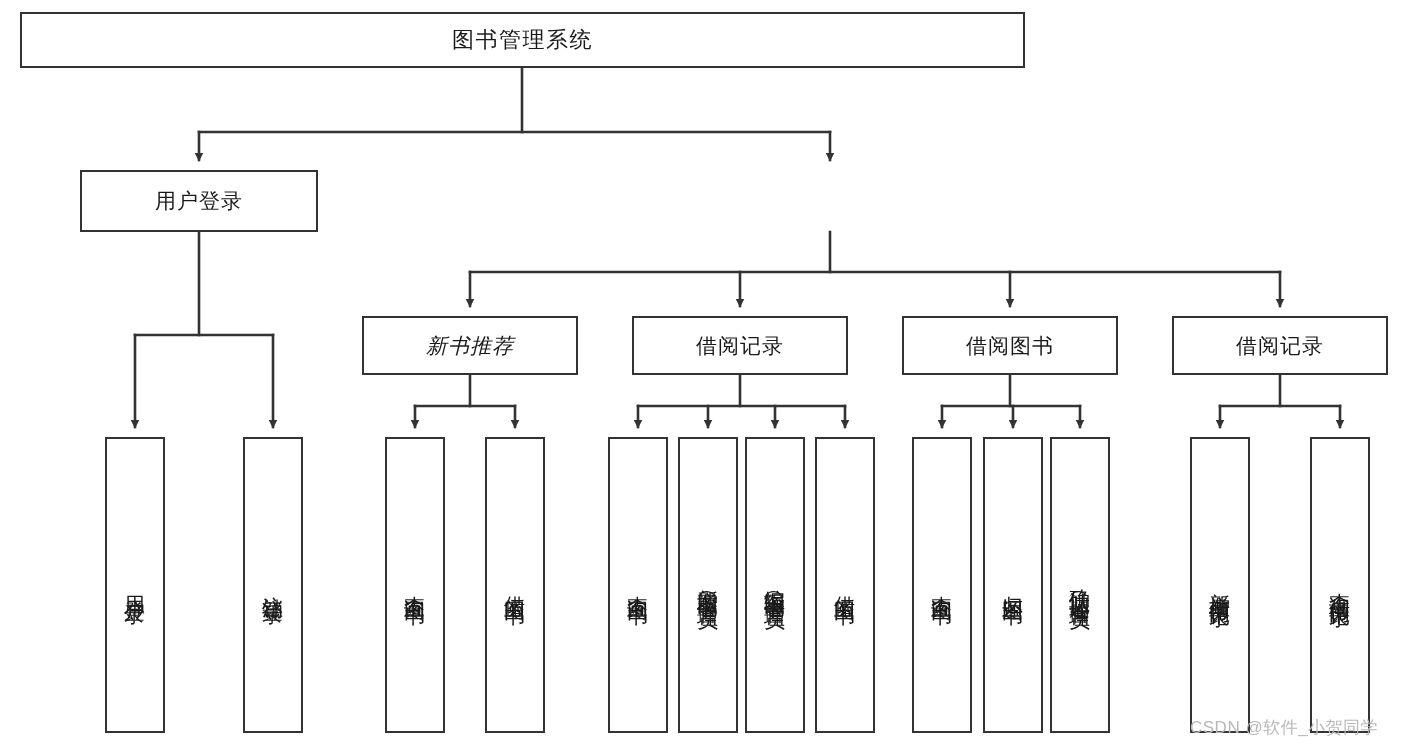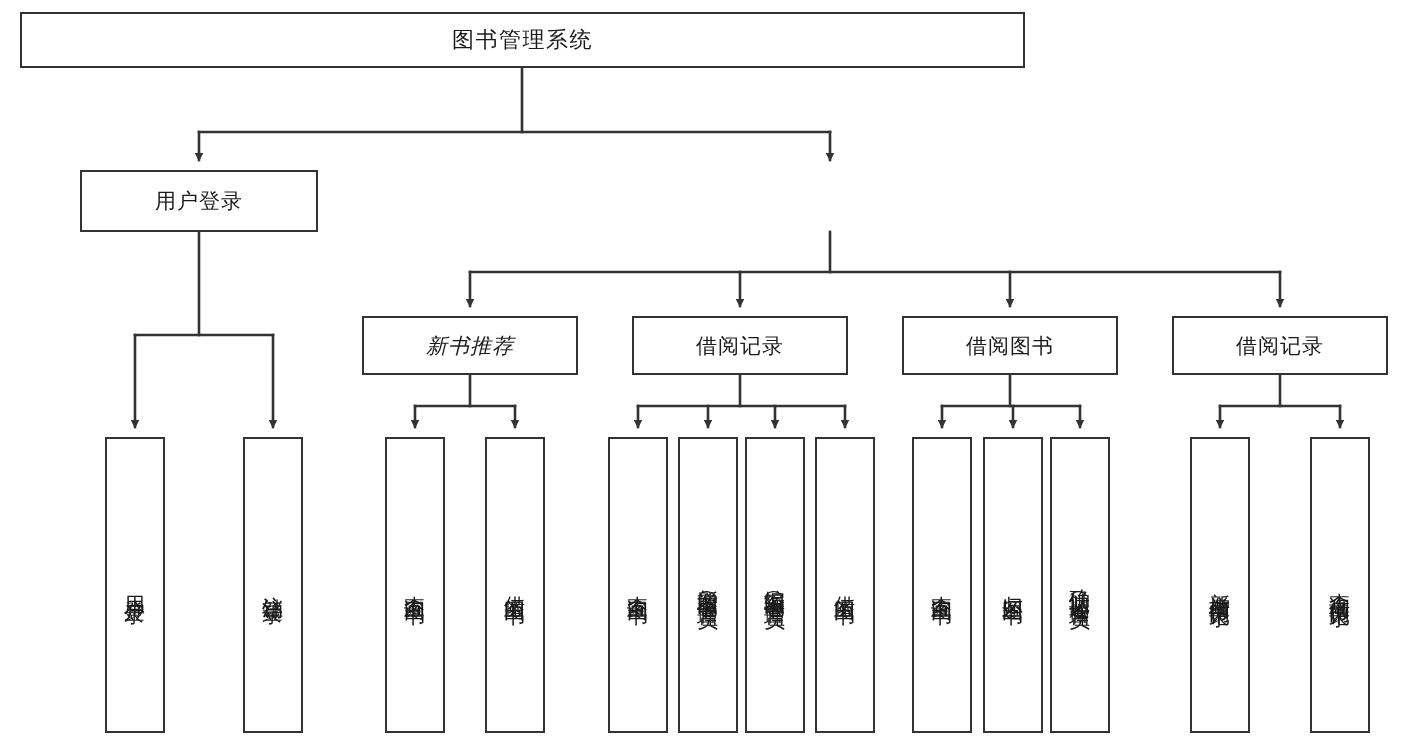--- a/index.html
+++ b/index.html
@@ -188,14 +188,15 @@
     <span class="node-label">确认归还（管理员）</span>
   </div>
 
   <div class="node vert" style="left:1190px; top:437px; width:60px; height:296px;">
     <span class="node-label">新增借阅记录</span>
   </div>
   <div class="node vert" style="left:1310px; top:437px; width:60px; height:296px;">
     <span class="node-label">查询借阅记录</span>
   </div>
 
+  <div class="watermark" style="left:1190px; top:716px;">CSDN @软件_小贺同学</div>
 
 </div>
 
 </body></html>

